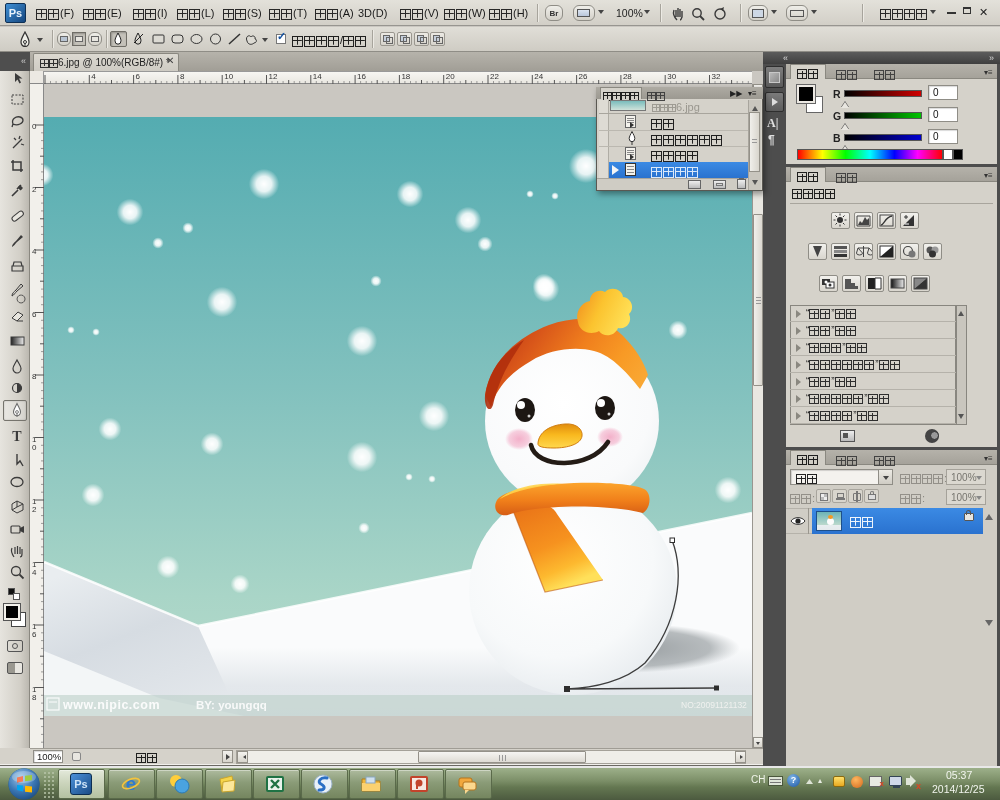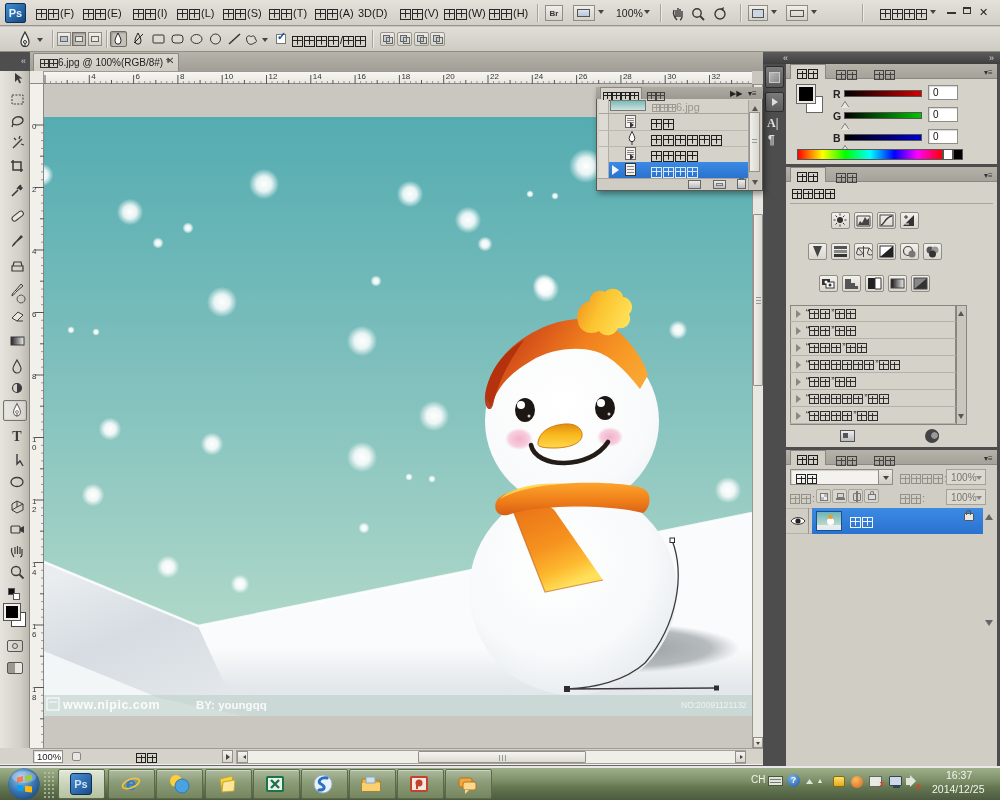--- a/index.html
+++ b/index.html
@@ -4,21 +4,21 @@
 html,body{width:1000px;height:800px;overflow:hidden}
 body{font-family:"Liberation Sans",sans-serif;position:relative;background:#cac7c1;font-size:11px;color:#111}
 .ab{position:absolute}
 .z{display:inline-block;vertical-align:middle;opacity:.92;background:
  linear-gradient(currentColor,currentColor) 50% 0/100% 1px no-repeat,
  linear-gradient(currentColor,currentColor) 50% 46%/80% 1px no-repeat,
  linear-gradient(currentColor,currentColor) 50% 100%/100% 1px no-repeat,
  linear-gradient(currentColor,currentColor) 0 50%/1px 100% no-repeat,
  linear-gradient(currentColor,currentColor) 100% 50%/1px 100% no-repeat,
  linear-gradient(currentColor,currentColor) 50% 50%/1px 70% no-repeat}
-.btn{background:linear-gradient(#efeee9,#d3d0c8);border:1px solid #8f8d86;border-radius:0}
+.btn{background:linear-gradient(#efeee9,#d3d0c8);border:1px solid #8f8d86;border-radius:6px}
 .pressed{background:#c4c1b9;border:1px solid #6f6d66;box-shadow:inset 1px 1px 2px rgba(0,0,0,.25)}
 .inset{background:#fff;border:1px solid #8f8d86;box-shadow:inset 1px 1px 1px rgba(0,0,0,.15)}
 .sep{border-left:1px solid #a7a49c;border-right:1px solid #eceae4}
 </style></head><body>
 <div class="ab" style="left:0;top:0;width:1000px;height:26px;background:linear-gradient(#e3e1da,#d2cfc7);border-bottom:1px solid #979590"></div>
 <div class="ab" style="left:5px;top:3px;width:21px;height:20px;background:linear-gradient(135deg,#3f8fd4,#16477f);border:1px solid #0e3055;border-radius:2px;color:#eaf3fb;font-size:11px;font-weight:bold;text-align:center;line-height:19px">Ps</div>
 <div class="ab" style="left:36px;top:7px;font-size:11px;color:#1a1a1a"><i class="z" style="width:11px;height:11px;margin-right:1px"></i><i class="z" style="width:11px;height:11px;margin-right:1px"></i>(F)</div>
 <div class="ab" style="left:83px;top:7px;font-size:11px;color:#1a1a1a"><i class="z" style="width:11px;height:11px;margin-right:1px"></i><i class="z" style="width:11px;height:11px;margin-right:1px"></i>(E)</div>
 <div class="ab" style="left:133px;top:7px;font-size:11px;color:#1a1a1a"><i class="z" style="width:11px;height:11px;margin-right:1px"></i><i class="z" style="width:11px;height:11px;margin-right:1px"></i>(I)</div>
 <div class="ab" style="left:177px;top:7px;font-size:11px;color:#1a1a1a"><i class="z" style="width:11px;height:11px;margin-right:1px"></i><i class="z" style="width:11px;height:11px;margin-right:1px"></i>(L)</div>
@@ -944,13 +944,13 @@
 <div class="ab" style="left:851px;top:776px;width:12px;height:12px;border-radius:50%;background:radial-gradient(circle at 40% 30%,#ffb65e,#d2691e)"></div>
 <div class="ab" style="left:869px;top:776px;width:13px;height:11px;background:#e8eae2;border:1px solid #666">
     <span style="position:absolute;right:-3px;bottom:-2px;color:#d42;font-size:8px;font-weight:bold">x</span>
   </div>
 <div class="ab" style="left:889px;top:776px;width:13px;height:10px;background:#cfd8e8;border:1px solid #345;border-radius:1px">
     <span style="position:absolute;left:3px;bottom:-3px;width:7px;height:2px;background:#345"></span>
   </div>
 <div class="ab" style="left:906px;top:778px;width:6px;height:7px;background:#dfe5d8"></div>
 <div class="ab" style="left:910px;top:775px;width:0;height:0;border:4px solid transparent;border-left:6px solid #dfe5d8;border-top-width:6px;border-bottom-width:6px"></div>
 <div class="ab" style="left:916px;top:781px;color:#d42;font-size:9px;font-weight:bold">x</div>
-<div class="ab" style="left:946px;top:769px;color:#f2f5ee;font-size:10.5px">16:37</div>
+<div class="ab" style="left:946px;top:769px;color:#f2f5ee;font-size:10.5px">05:37</div>
 <div class="ab" style="left:932px;top:783px;color:#f2f5ee;font-size:10.5px">2014/12/25</div>
 </body></html>

